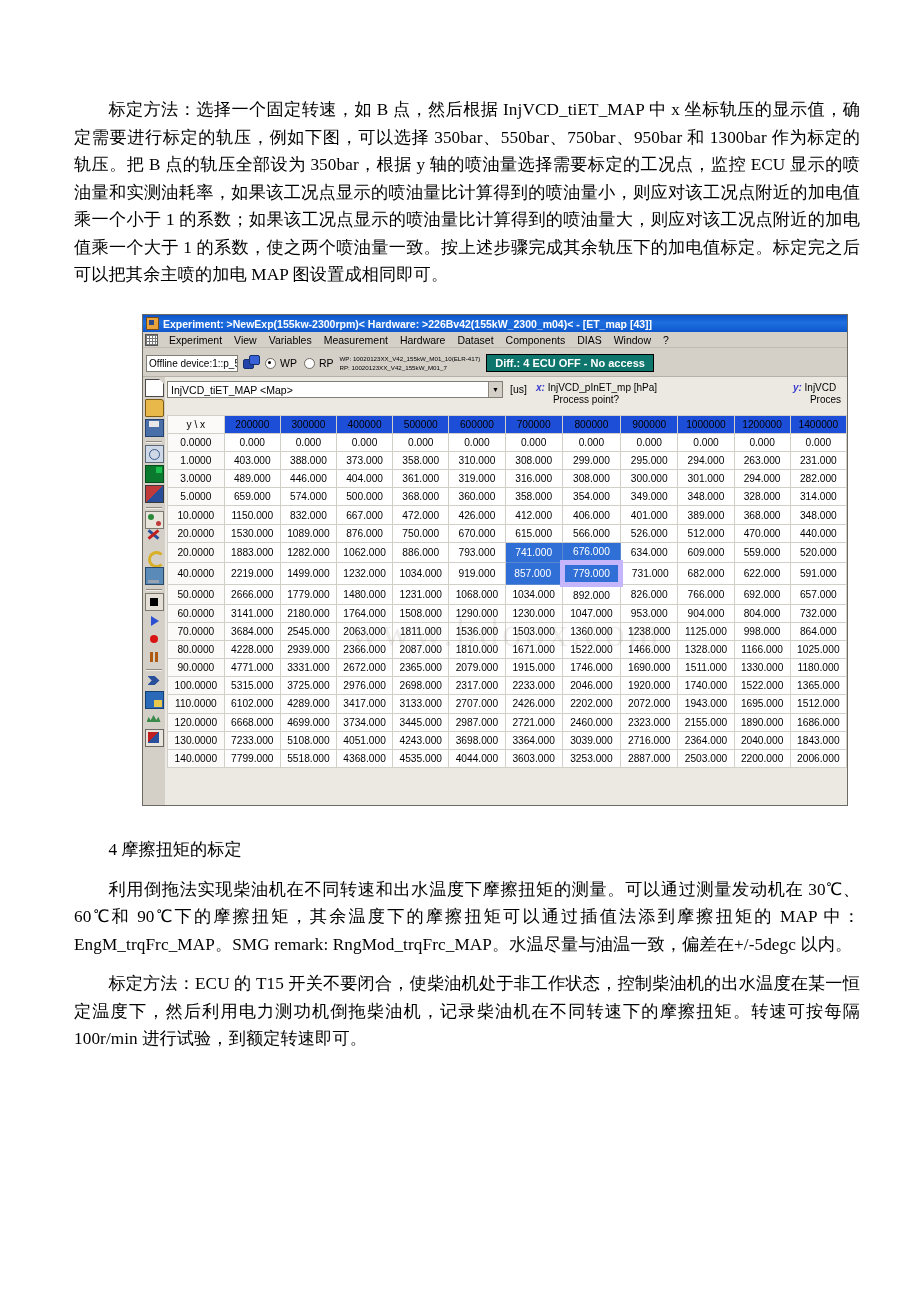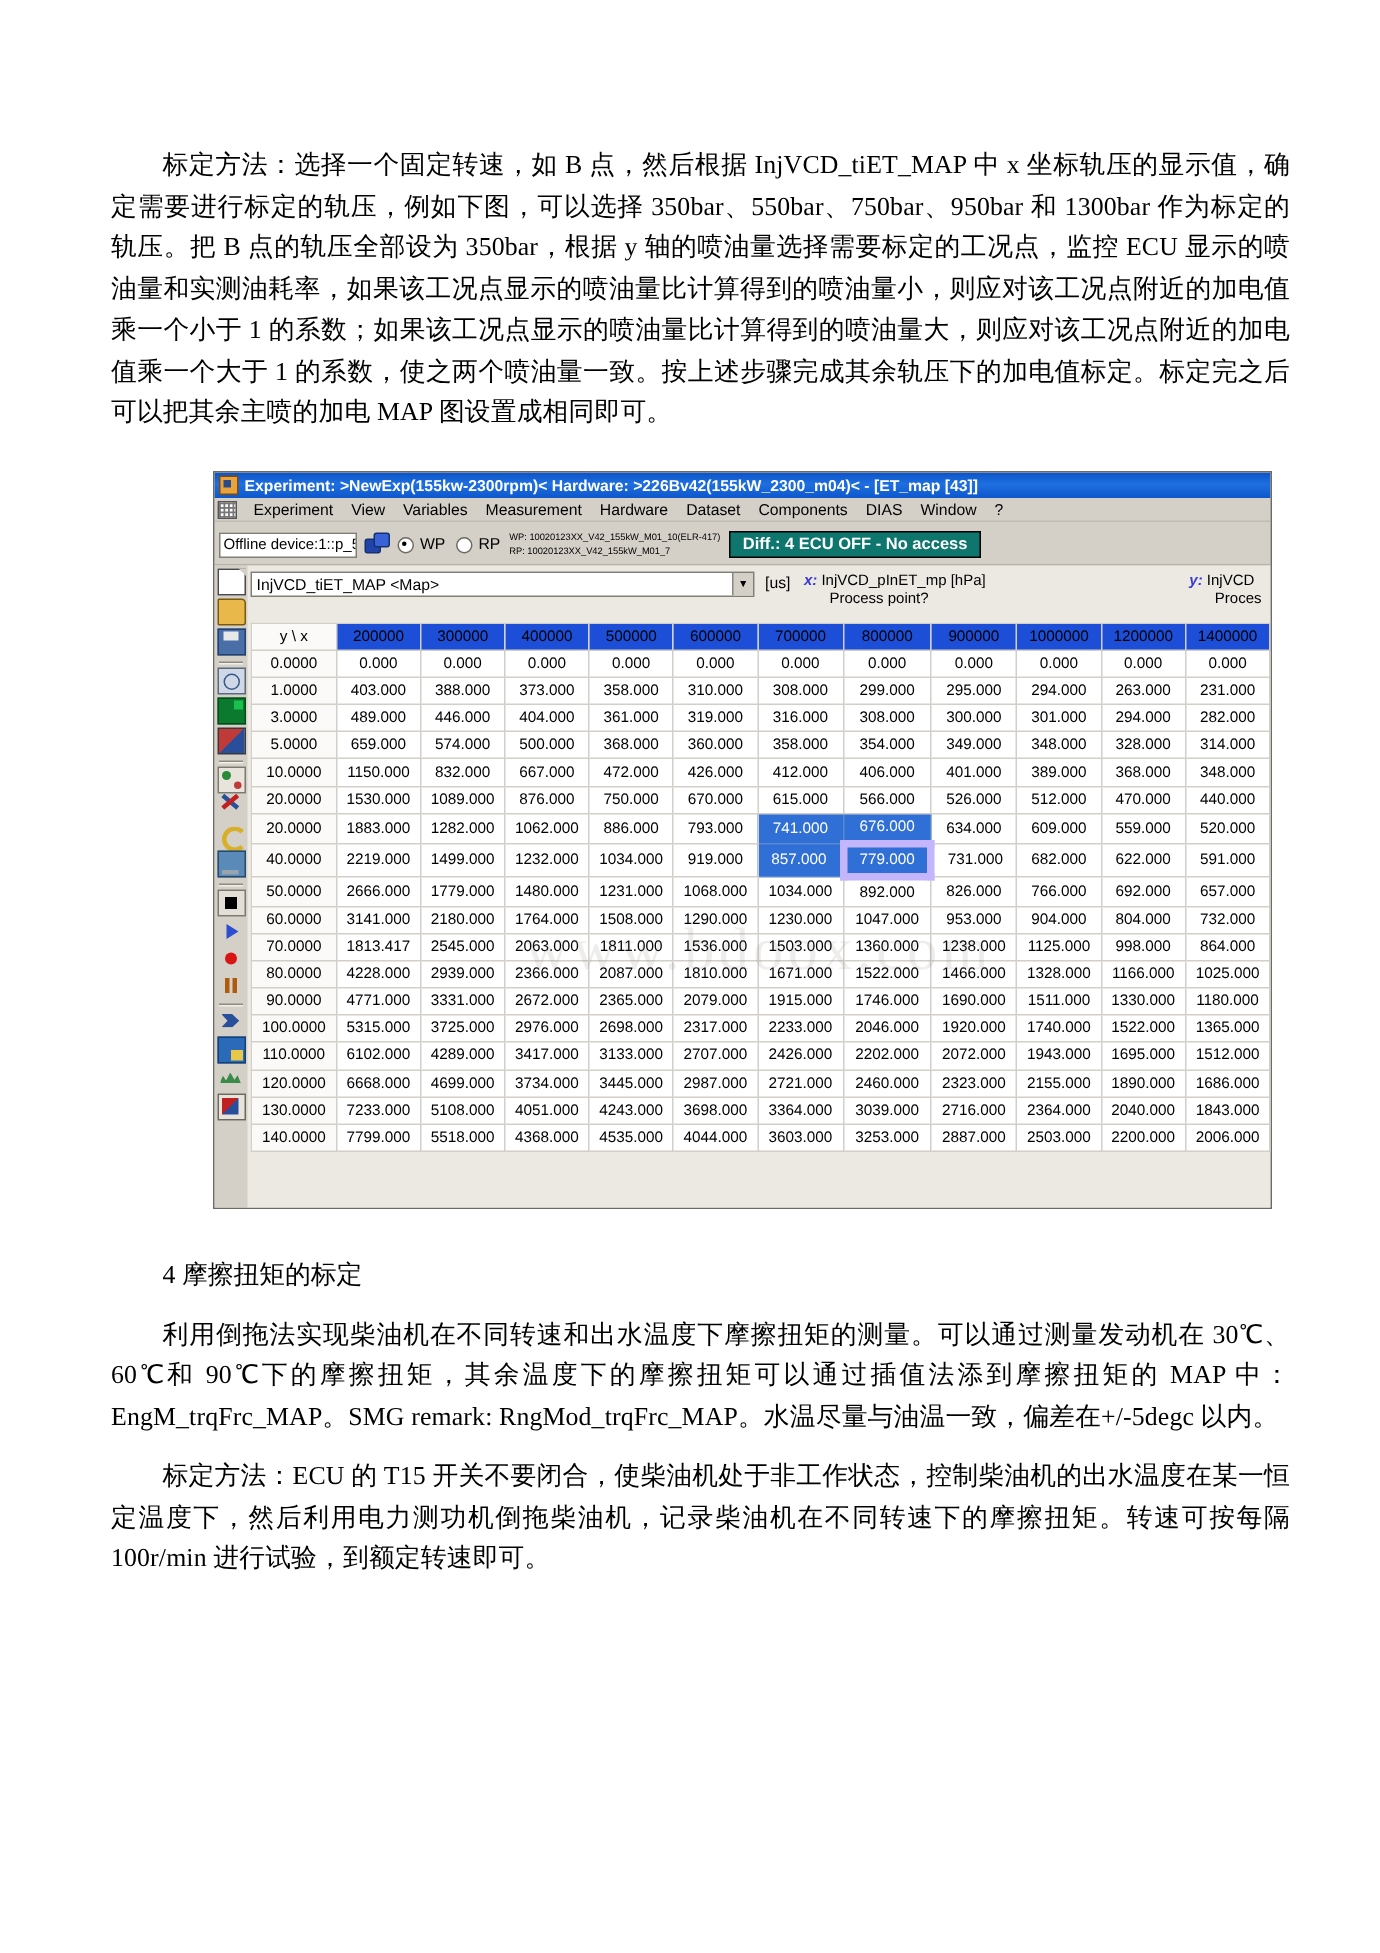--- a/index.html
+++ b/index.html
@@ -437,21 +437,21 @@
                   <td class="col-h">1290.000</td>
                   <td class="col-h">1230.000</td>
                   <td class="col-h">1047.000</td>
                   <td class="col-h">953.000</td>
                   <td class="col-h">904.000</td>
                   <td class="col-h">804.000</td>
                   <td class="col-h">732.000</td>
                 </tr>
                 <tr>
                   <td class="rowhdr col-r">70.0000</td>
-                  <td class="col-h">1813.417</td>
+                  <td class="col-h">3684.000</td>
                   <td class="col-h">2545.000</td>
                   <td class="col-h">2063.000</td>
                   <td class="col-h">1811.000</td>
                   <td class="col-h">1536.000</td>
                   <td class="col-h">1503.000</td>
                   <td class="col-h">1360.000</td>
                   <td class="col-h">1238.000</td>
                   <td class="col-h">1125.000</td>
                   <td class="col-h">998.000</td>
                   <td class="col-h">864.000</td>

